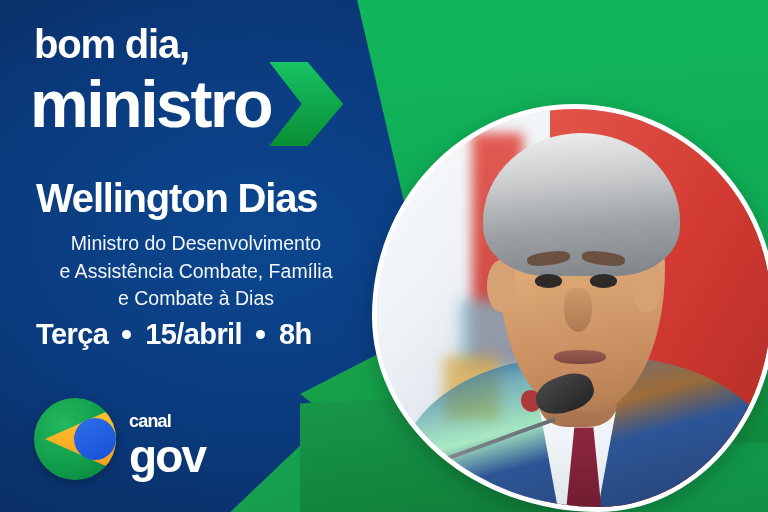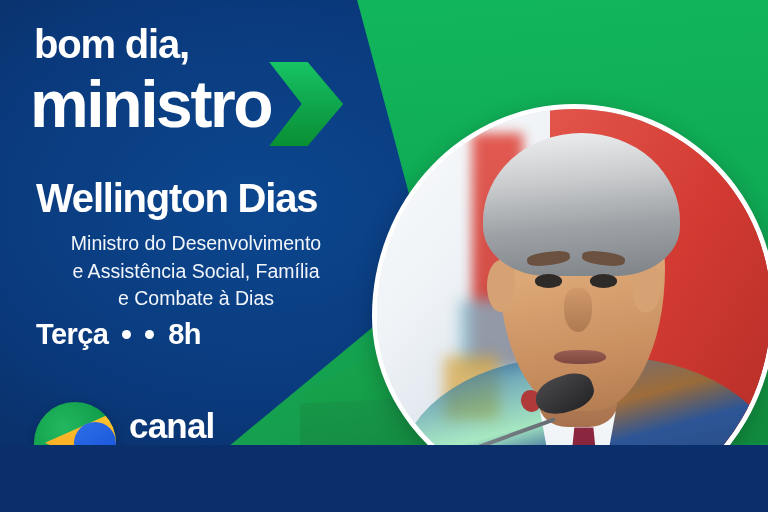--- a/index.html
+++ b/index.html
@@ -1,17 +1,17 @@
 <!DOCTYPE html>
 <html><head>
 <meta charset="utf-8">
 <style>
   html,body{margin:0;padding:0;background:#0b2f6b;}
   #card{
-    position:relative;width:768px;height:445px;overflow:hidden;
+    position:relative;width:768px;height:512px;overflow:hidden;
     font-family:"Liberation Sans", sans-serif;
     background:
       radial-gradient(ellipse 620px 430px at 34% 46%, #0c478f 0%, #0a3a7d 45%, #0a2f66 75%, #0a2656 100%);
   }
 
   
   .green-field{
     position:absolute;inset:0;
     background:linear-gradient(160deg,#10b95e 0%,#0fae57 38%,#15a14f 70%,#168f47 100%);
     -webkit-clip-path:polygon(100% 0, 100% 100%, 30% 100%, 100% 0);
@@ -85,21 +85,21 @@
   .logo-mark{position:relative;width:82px;height:82px;border-radius:50%;
     background:radial-gradient(circle at 36% 32%,#23b85f 0%,#0f9b49 60%,#0b7a39 100%);
     overflow:hidden;box-shadow:0 3px 10px rgba(0,0,0,.25);}
   .logo-yellow{position:absolute;left:11px;top:9px;width:72px;height:64px;
     background:linear-gradient(180deg,#ffc62e 0%,#f79d1e 100%);
     -webkit-clip-path:polygon(100% 0, 100% 100%, 0 50%);
             clip-path:polygon(100% 0, 100% 100%, 0 50%);}
   .logo-blue{position:absolute;left:40px;top:20px;width:42px;height:42px;border-radius:50%;
     background:linear-gradient(150deg,#2f6fe8 0%,#1450d8 100%);}
   .logo-words{display:flex;flex-direction:column;line-height:.86;}
-  .w-canal{color:#fff;font-size:35px;font-weight:bold;letter-spacing:-0.8px;margin-top:13px;}
+  .w-canal{color:#fff;font-size:18px;font-weight:bold;letter-spacing:-0.8px;margin-top:13px;}
   .w-gov{color:#fff;font-size:46px;font-weight:bold;letter-spacing:-1.8px;margin-top:7px;}
 
   
   .portrait-wrap{
     position:absolute;left:372px;top:104px;width:404px;height:408px;
   }
   .bubble{
     position:absolute;inset:0;
     border-radius:50% 50% 44% 56% / 52% 50% 50% 48%;
     border:5px solid #ffffff;
@@ -186,27 +186,28 @@
 
   <div class="ministro-row">
     <span class="ministro">ministro</span>
     <span class="chevron"></span>
   </div>
 
   <div class="guest-name">Wellington Dias</div>
 
   <div class="role">
     <div>Ministro do Desenvolvimento</div>
-    <div>e Assistência Social, Família</div>
+    <div>e Assistência Combate, Família</div>
     <div>e Combate à Dias</div>
   </div>
 
   <div class="when">
     <span>Terça</span>
     <span class="dot"></span>
+    <span>15/abril</span>
     <span class="dot"></span>
     <span>8h</span>
   </div>
 
   <div class="logo">
     <div class="logo-mark">
       <div class="logo-yellow"></div>
       <div class="logo-blue"></div>
     </div>
     <div class="logo-words">

